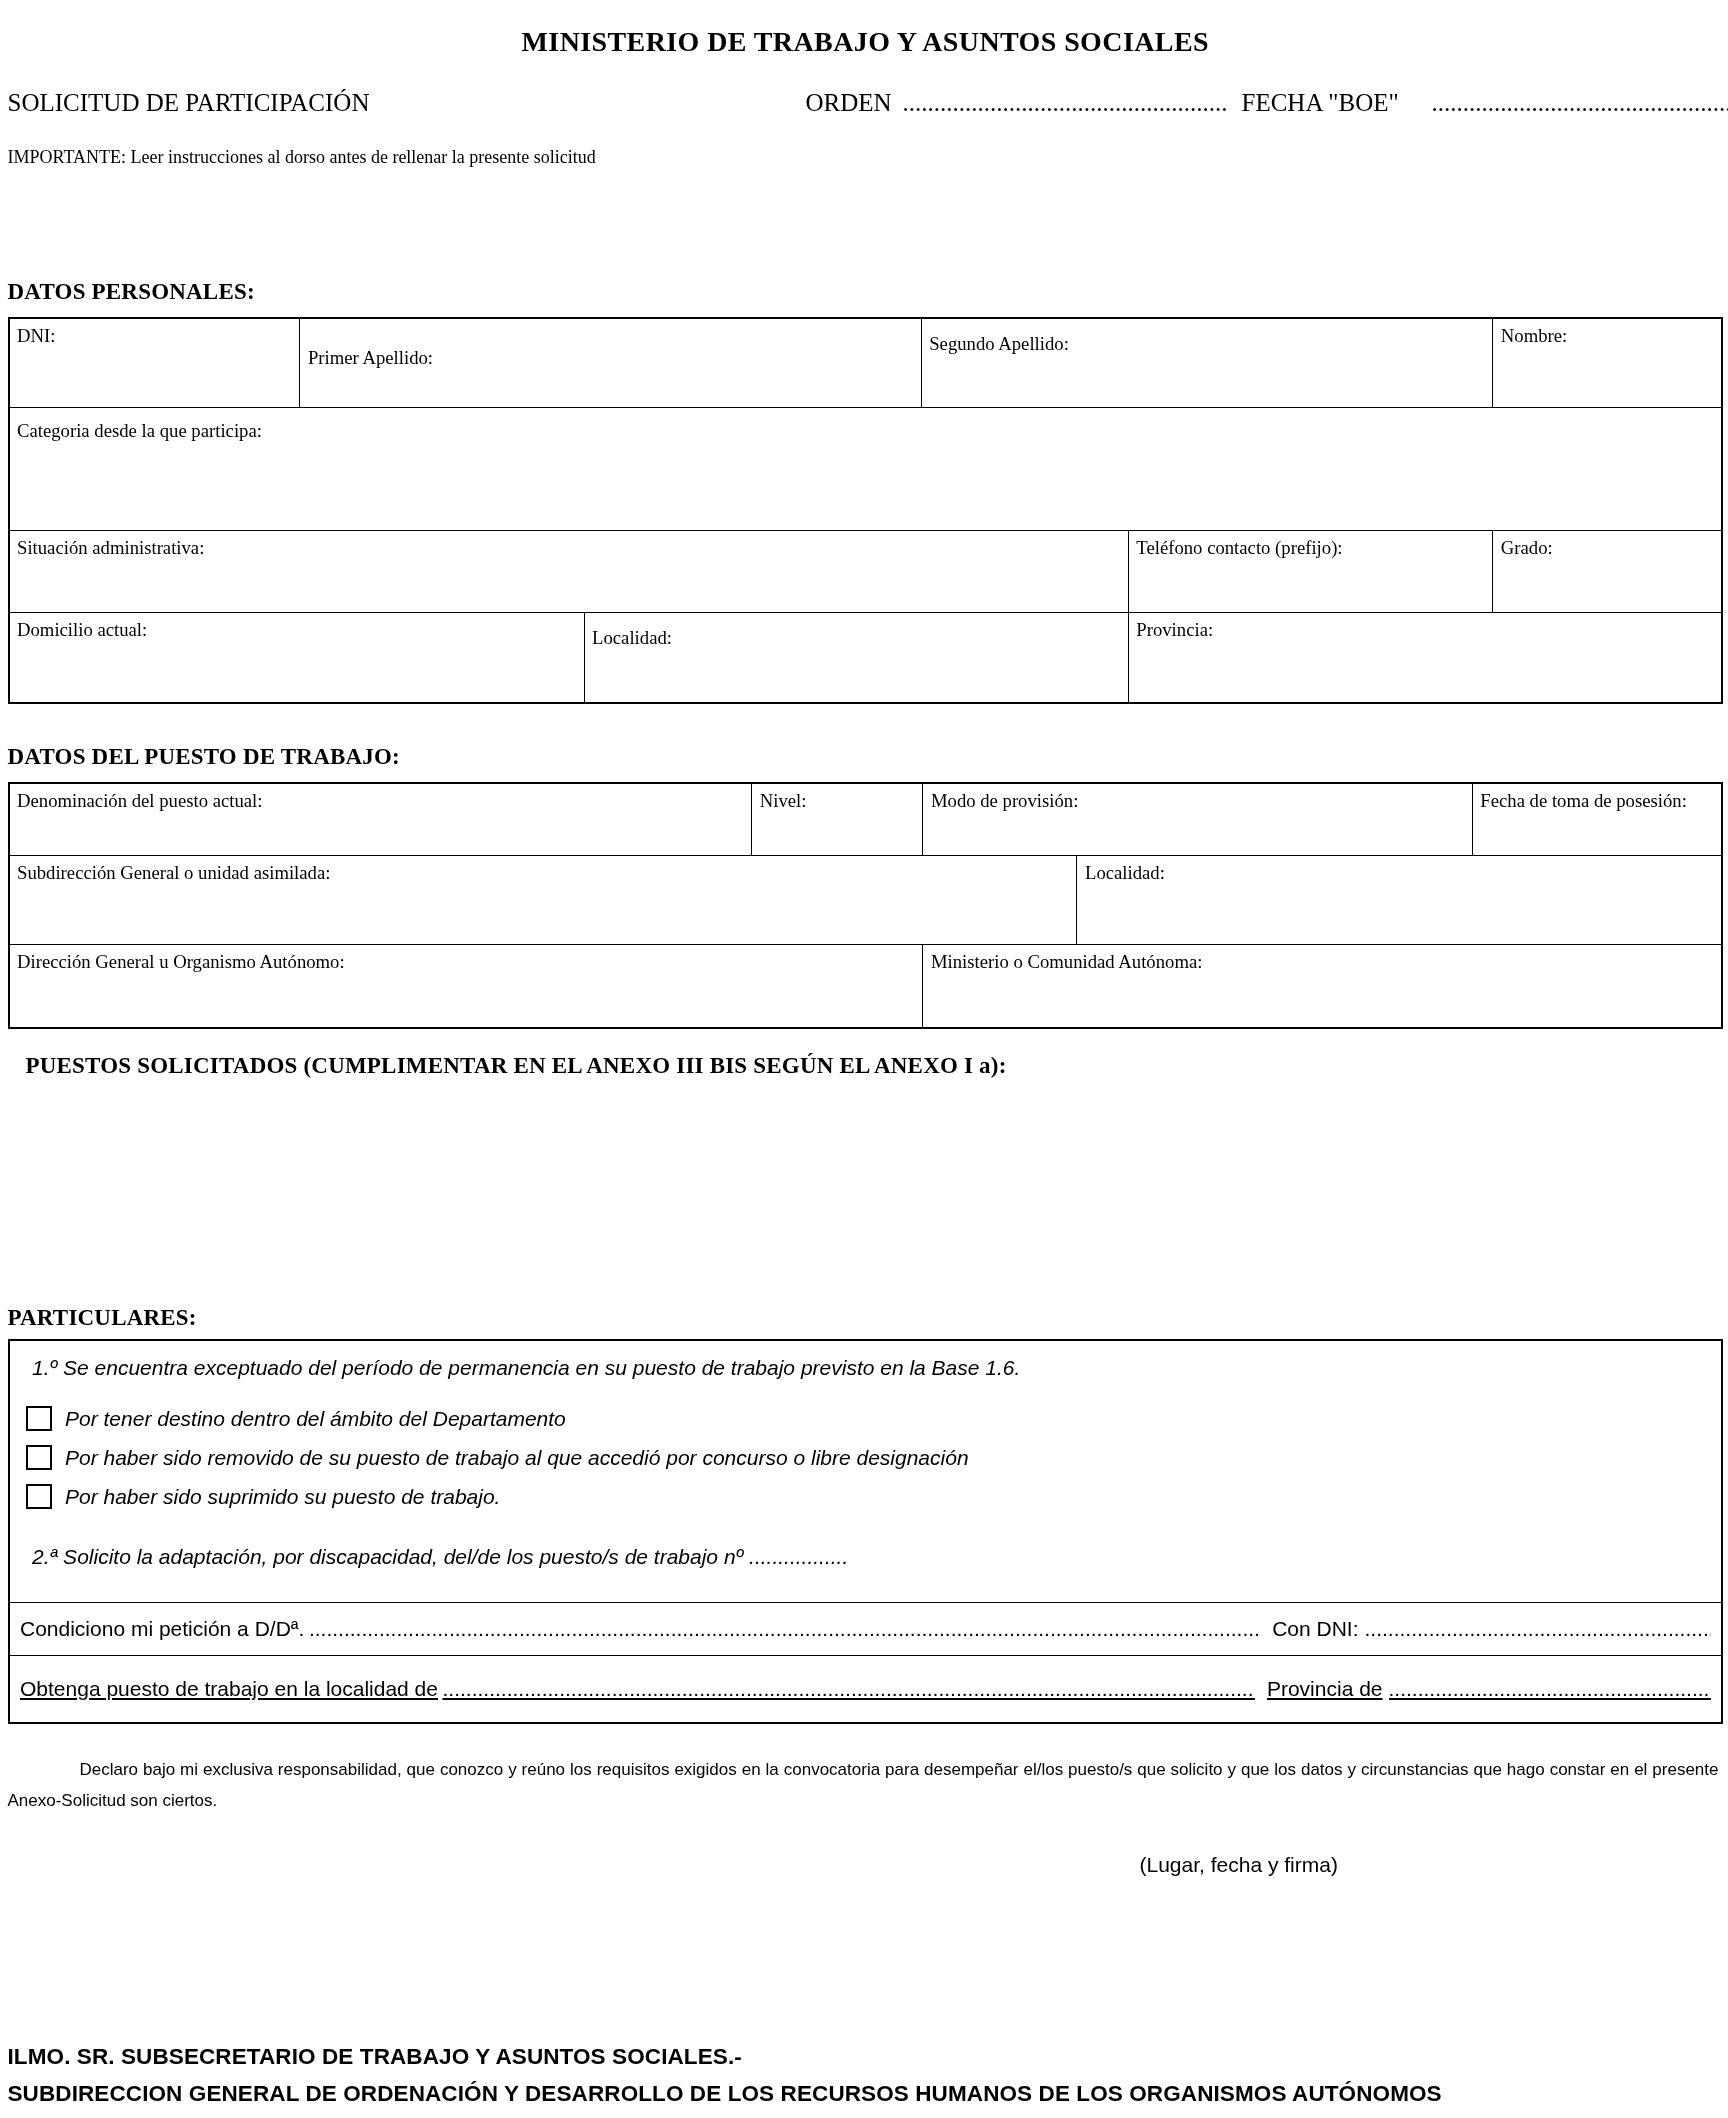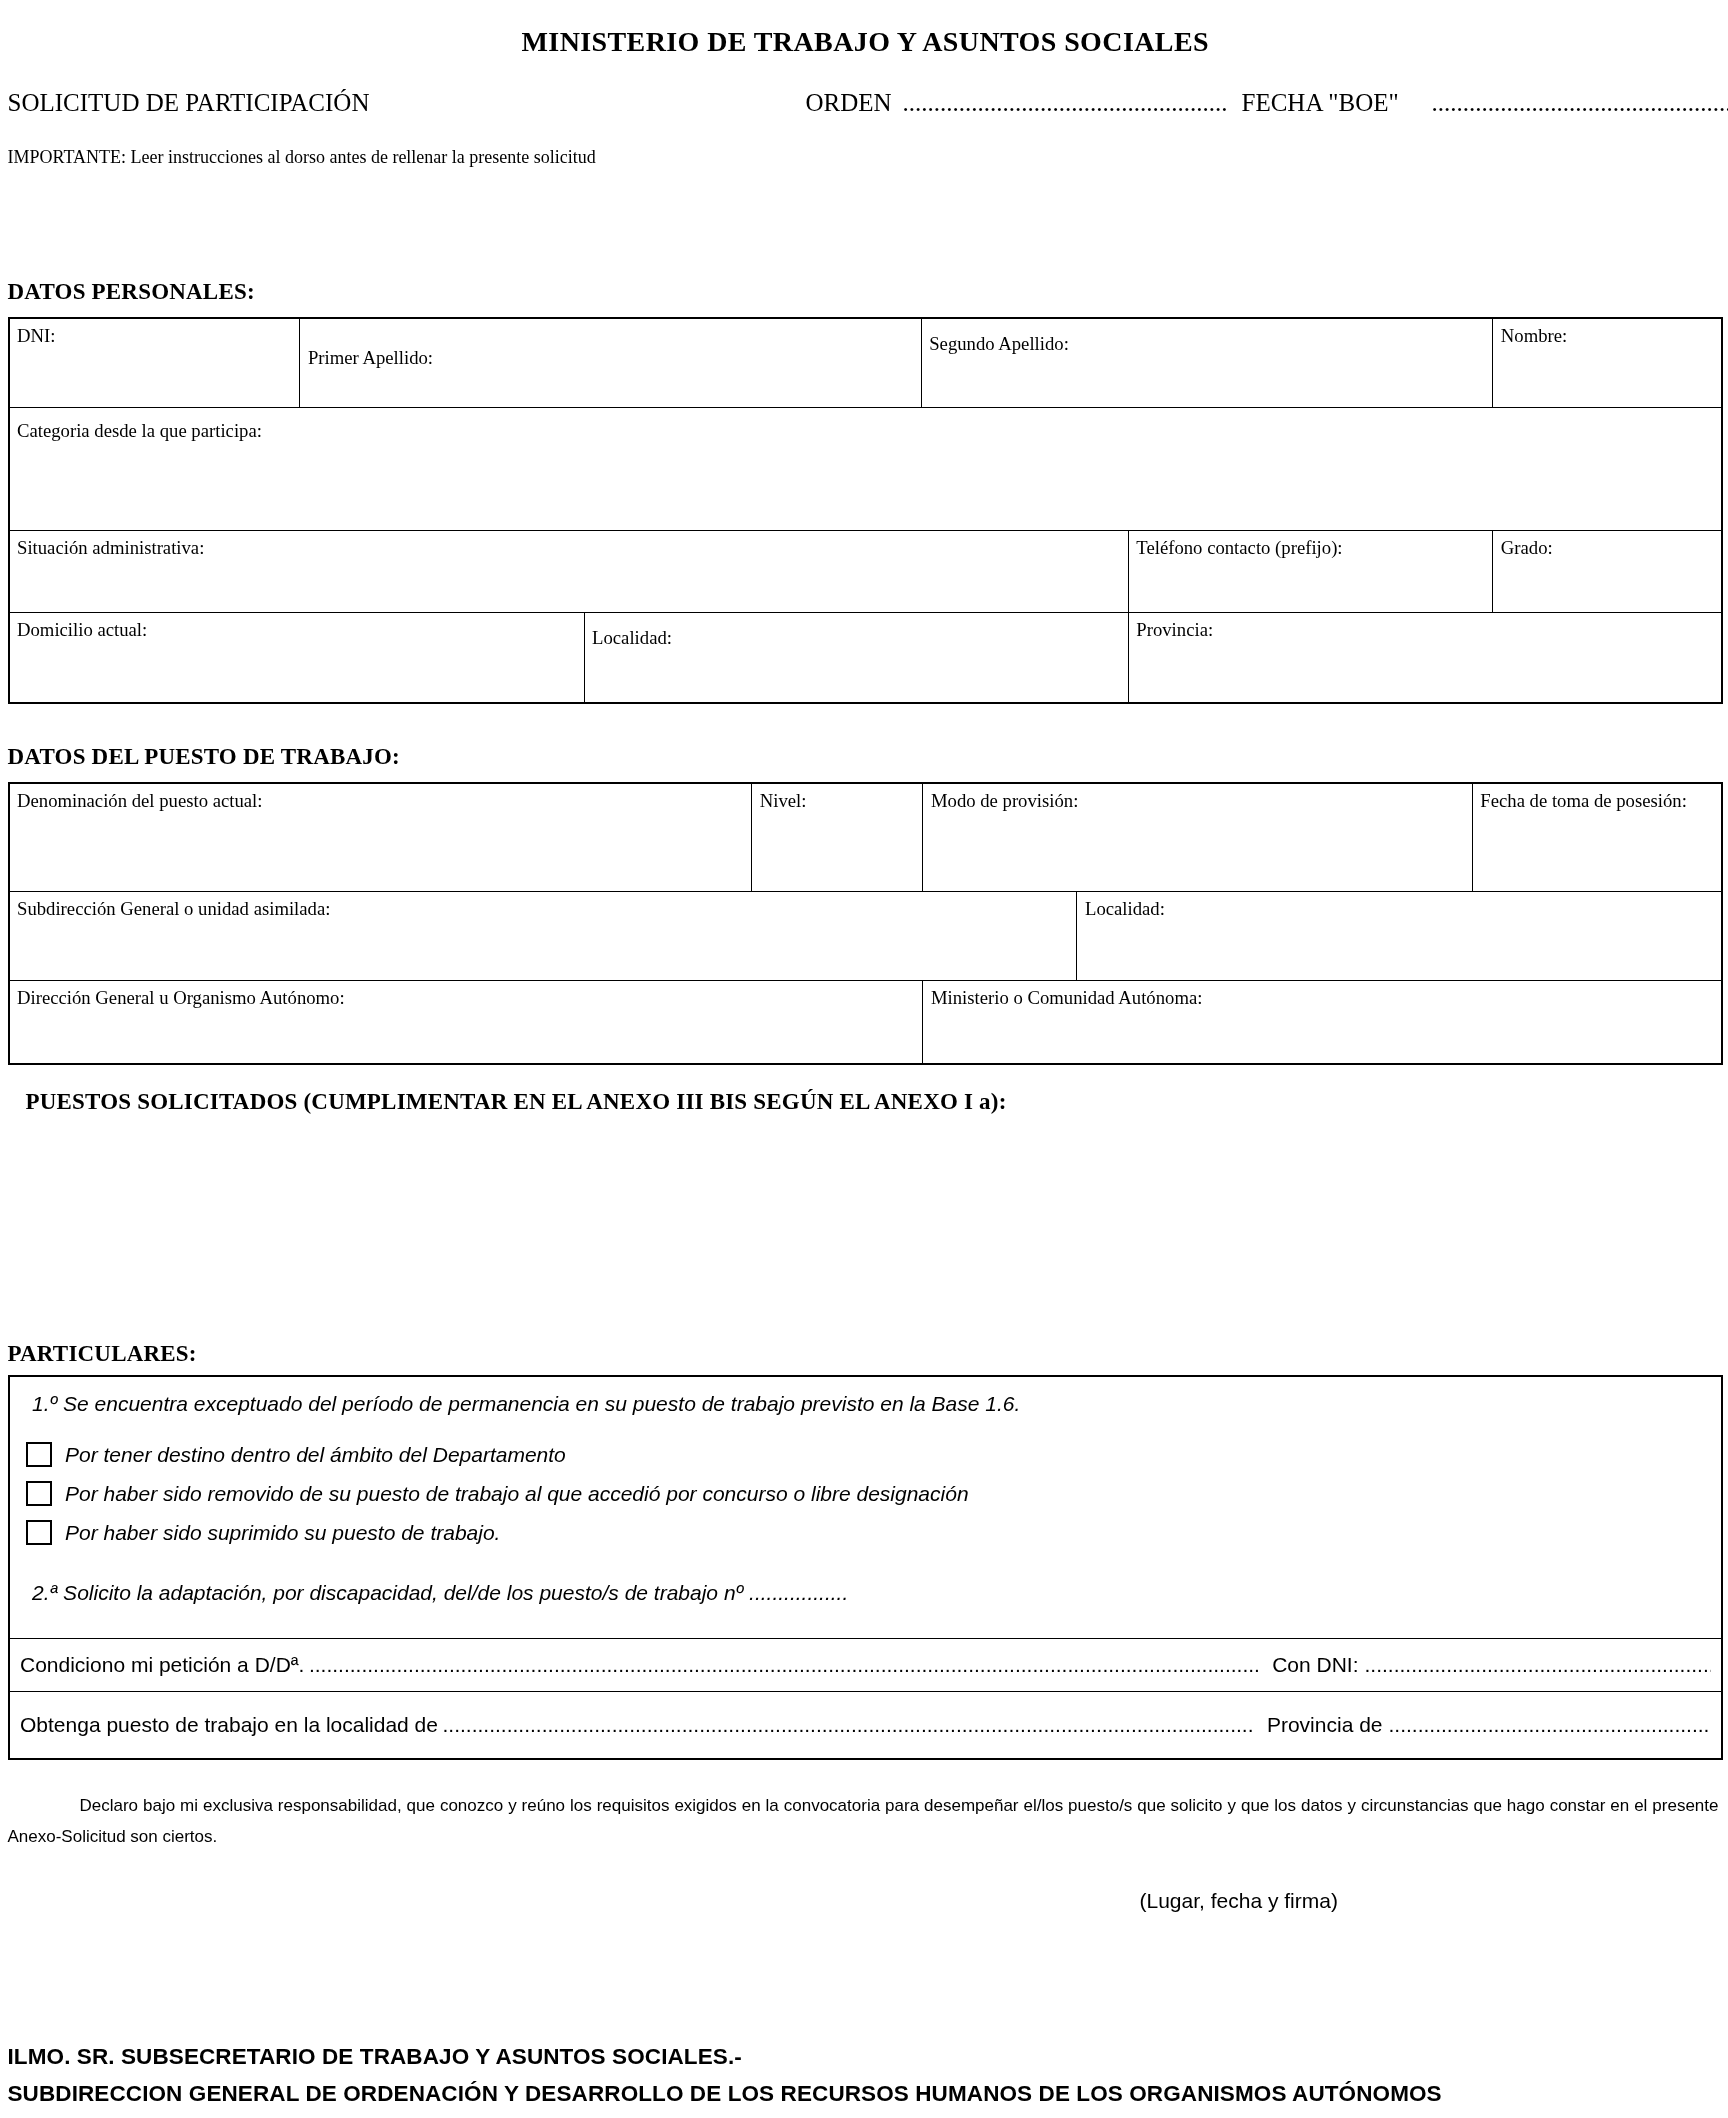--- a/index.html
+++ b/index.html
@@ -27,36 +27,36 @@
   .st-pt { margin-top:40px; }
   .st-ps { margin-top:24px; margin-left:18px; }
   .st-part { margin-top:129px; }
 
   
   .ftable { border:2.2px solid #000; margin-top:12px; }
   .frow { display:flex; border-bottom:1.5px solid #000; }
   .frow:last-child { border-bottom:none; }
   .fcell { border-right:1.5px solid #000; padding:6px 6px 0 7.5px; font-size:18.7px; }
   .fcell:last-child { border-right:none; flex:1; }
-  .r119 { height:89px; } .r164 { height:123px; } .r110 { height:82px; } .r118 { height:108px; }
+  .r119 { height:89px; } .r164 { height:123px; } .r110 { height:82px; } .r118 { height:72px; }
 
   
   .puestos-area { height:97px; }
 
   
   .part-box { border:2.2px solid #000; margin-top:7.5px; font-family:"Liberation Sans", sans-serif; font-size:21px; }
   .part-main { height:261px; padding:15px 10.5px 0 16.5px;font-style:italic; }
   .part-item1 { padding-left:6px; }
   .chk-group { margin-top:21px; }
   .chk-row { display:flex; align-items:center; height:36px; margin:3px 0; }
   .chk { width:25.5px; height:25.5px; border:2.2px solid #000; margin-right:13.5px; flex:0 0 auto; }
   .part-item2 { margin-top:30px; padding-left:6px; }
   .part-row { border-top:1.5px solid #000; display:flex; align-items:center; padding:0 10.5px; white-space:nowrap; }
   .row-condiciono { height:53px; }
-  .row-obtenga { height:67px; }
+  .row-obtenga { height:67px;text-decoration:underline; }
   .dotfill { overflow:hidden; white-space:nowrap; }
   .grow { flex:1; margin:0 4.5px; }
   .dni-fill { width:346px; margin-left:6px; }
   .prov-fill { width:322px; margin-left:6px; }
   .inline-label { margin-left:7.5px; }
 
   
   .declaration { margin-top:30px; font-family:"Liberation Sans", sans-serif; font-size:17px; line-height:31px; text-align:justify; text-indent:72px; padding-right:4.5px; }
   .signature-hint { margin-top:37px; margin-left:1132px; font-family:"Liberation Sans", sans-serif; font-size:21px; }
 

